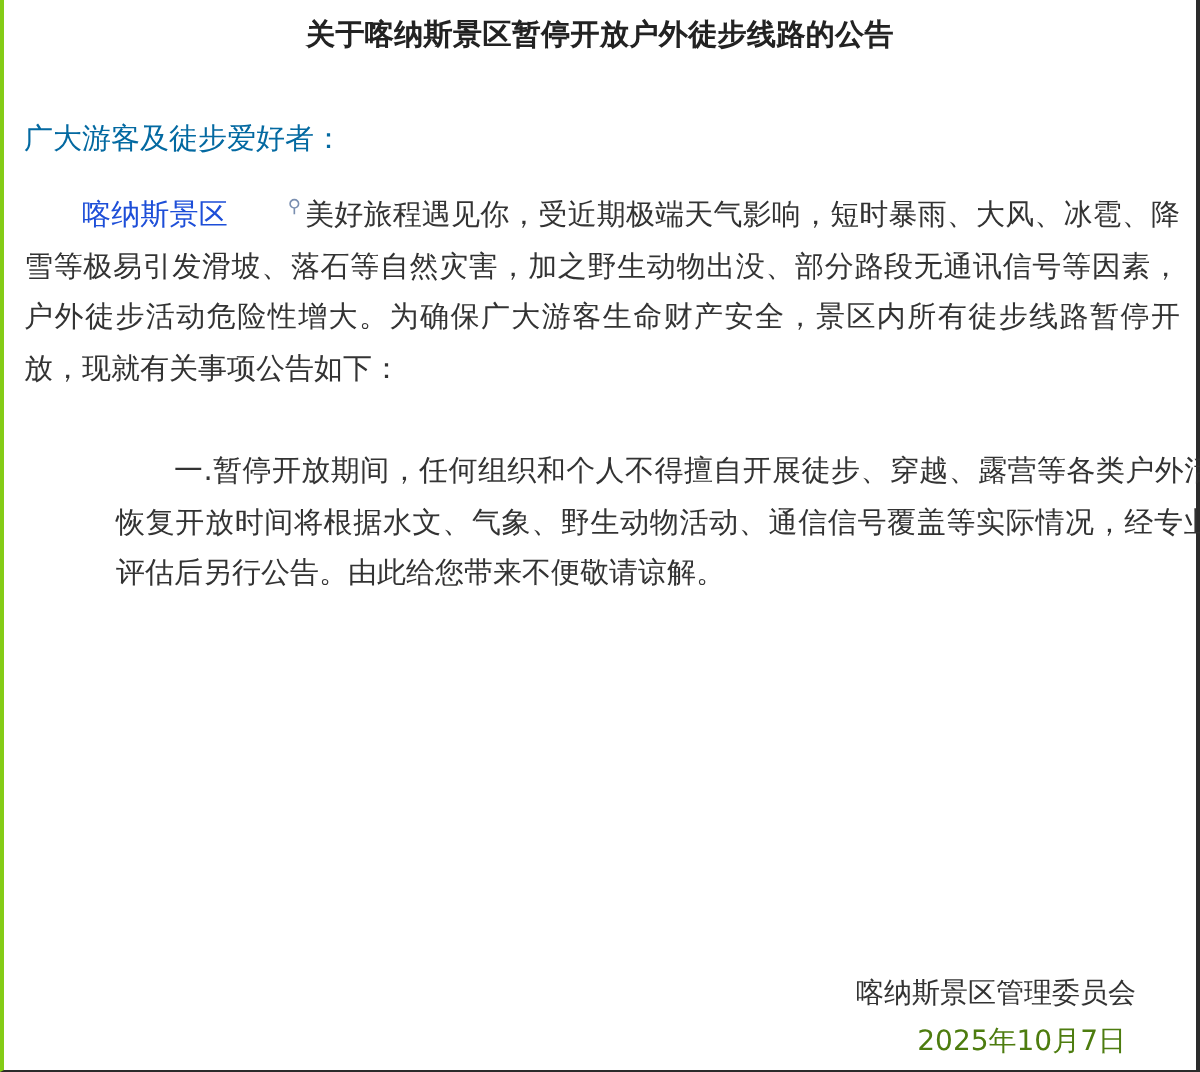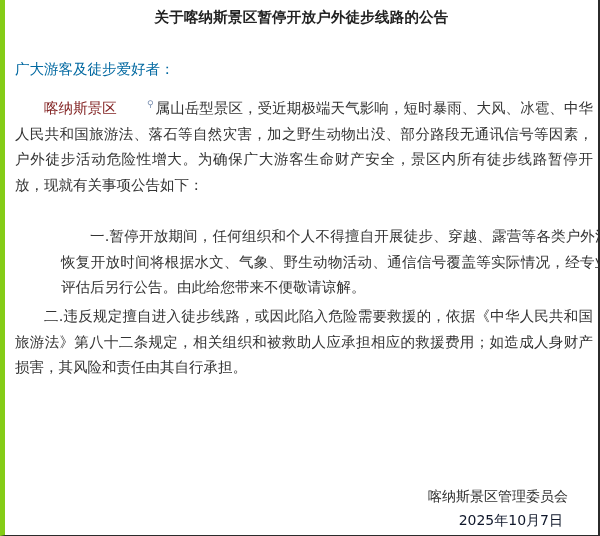--- a/index.html
+++ b/index.html
@@ -1,20 +1,20 @@
 <!DOCTYPE html>
 <html><head>
   <meta charset="utf-8">
   <style>
     html, body { margin: 0; padding: 0; background: #ffffff; }
     body { width: 600px; height: 536px; overflow: hidden; position: relative; }
     .page {
       position: absolute; left: 0; top: 0; width: 600px; height: 536px;
       box-sizing: border-box;
-      border-left: 5px solid #84cc16;
+      border-left: 2px solid #84cc16;
       border-right: 2px solid #2b2b2b;
       border-bottom: 1px solid #2b2b2b;
       background: #ffffff;
       font-family: "DejaVu Sans", "Liberation Sans", sans-serif;
       color: #333333;
     }
     .title {
       position: absolute; left: 0; right: 0; top: 8px;
       text-align: center; font-size: 14.5px; font-weight: bold; color: #222;
       letter-spacing: 0.2px;
@@ -24,42 +24,41 @@
     }
     .para {
       position: absolute; left: 10px; width: 578px;
       font-size: 14.5px; line-height: 25.5px; color: #333;
       text-indent: 29px; margin: 0; text-align: justify;
     }
     .p1 { top: 96px; }
     .p2 { top: 224px; margin-left: 46px; }
     .p3 { top: 304px; }
     .p4 { top: 395px; }
-    .link { color: #7f1d1d; }
+    .link { color: #1d4ed8; }
     .sup-icon {
       display: inline-block; font-size: 9px; color: #7a8fb0;
       vertical-align: super; margin: 0 2px 0 1px; line-height: 1;
     }
     .sign {
       position: absolute; right: 30px; top: 488px; font-size: 14px; color: #333;
       text-align: center;
     }
     .date {
-      position: absolute; right: 35px; top: 512px; font-size: 14px; color: #0f172a;
+      position: absolute; right: 35px; top: 512px; font-size: 14px; color: #4d7c0f;
     }
   </style>
 </head>
 <body>
 
 <div class="page">
   <div class="title">关于喀纳斯景区暂停开放户外徒步线路的公告</div>
   <div class="salutation">广大游客及徒步爱好者：</div>
 
-  <p class="para p1"><span class="link">喀纳斯景区</span><span class="sup-icon">⚲</span><span>属山岳型景区，受近期极端天气影响，短时暴雨、大风、冰雹、中华人民共和国旅游法、落石等自然灾害，加之野生动物出没、部分路段无通讯信号等因素，户外徒步活动危险性增大。为确保广大游客生命财产安全，景区内所有徒步线路暂停开放，现就有关事项公告如下：</span></p>
+  <p class="para p1"><span class="link">喀纳斯景区</span><span class="sup-icon">⚲</span><span>美好旅程遇见你，受近期极端天气影响，短时暴雨、大风、冰雹、降雪等极易引发滑坡、落石等自然灾害，加之野生动物出没、部分路段无通讯信号等因素，户外徒步活动危险性增大。为确保广大游客生命财产安全，景区内所有徒步线路暂停开放，现就有关事项公告如下：</span></p>
 
   <p class="para p2">一.暂停开放期间，任何组织和个人不得擅自开展徒步、穿越、露营等各类户外活动。恢复开放时间将根据水文、气象、野生动物活动、通信信号覆盖等实际情况，经专业安全评估后另行公告。由此给您带来不便敬请谅解。</p>
 
-  <p class="para p3">二.违反规定擅自进入徒步线路，或因此陷入危险需要救援的，依据《中华人民共和国旅游法》第八十二条规定，相关组织和被救助人应承担相应的救援费用；如造成人身财产损害，其风险和责任由其自行承担。</p>
 
 
   <div class="sign">喀纳斯景区管理委员会</div>
   <div class="date">2025年10月7日</div>
 </div>
 
 </body></html>

